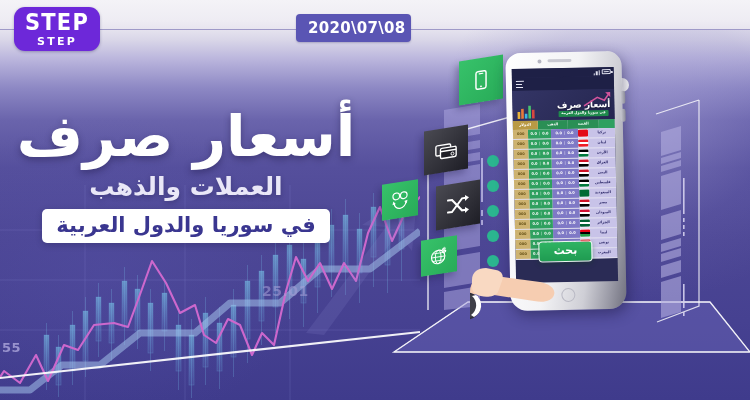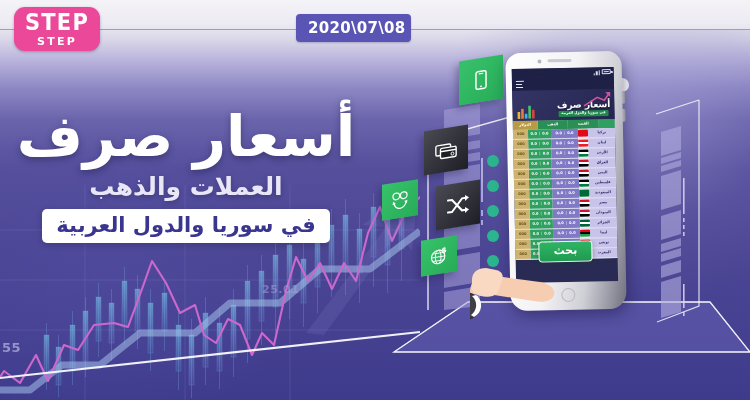--- a/index.html
+++ b/index.html
@@ -55,30 +55,30 @@
   .chart-wrap {
     position: absolute; left:-10px; bottom:0; width: 430px; height: 215px;
     opacity: .95;
   }
   .chart-wrap svg { display:block; width:100%; height:100%; }
   .chart-axis-num {
     position:absolute; color:#a7a1d8; font-size:13px; font-weight:700;
     letter-spacing:.5px; opacity:.85;
   }
   .num-78 { left:2px; top:340px; }
-  .num-2501 { left:262px; top:283px; font-size:11px; opacity:.55; }
+  .num-2501 { left:262px; top:283px; font-size:14px; opacity:.55; }
 
   
   .pale-arrow { position:absolute; left:300px; top:185px; width:130px; height:150px; opacity:.30; }
 
   
   .logo {
     position:absolute; left:14px; top:7px;
     width:86px; height:44px;
-    background:#ec4899;
+    background:#6d28d9;
     border-radius:11px;
     box-shadow:0 1px 3px rgba(40,35,90,.35);
     display:flex; flex-direction:column; align-items:center; justify-content:center;
     line-height:1;
   }
   .logo-top {
     color:#ffffff; font-weight:800; font-size:21px;
     letter-spacing:1.2px; font-family:"DejaVu Sans","Liberation Sans",sans-serif;
     transform: scaleY(1.12);
   }

